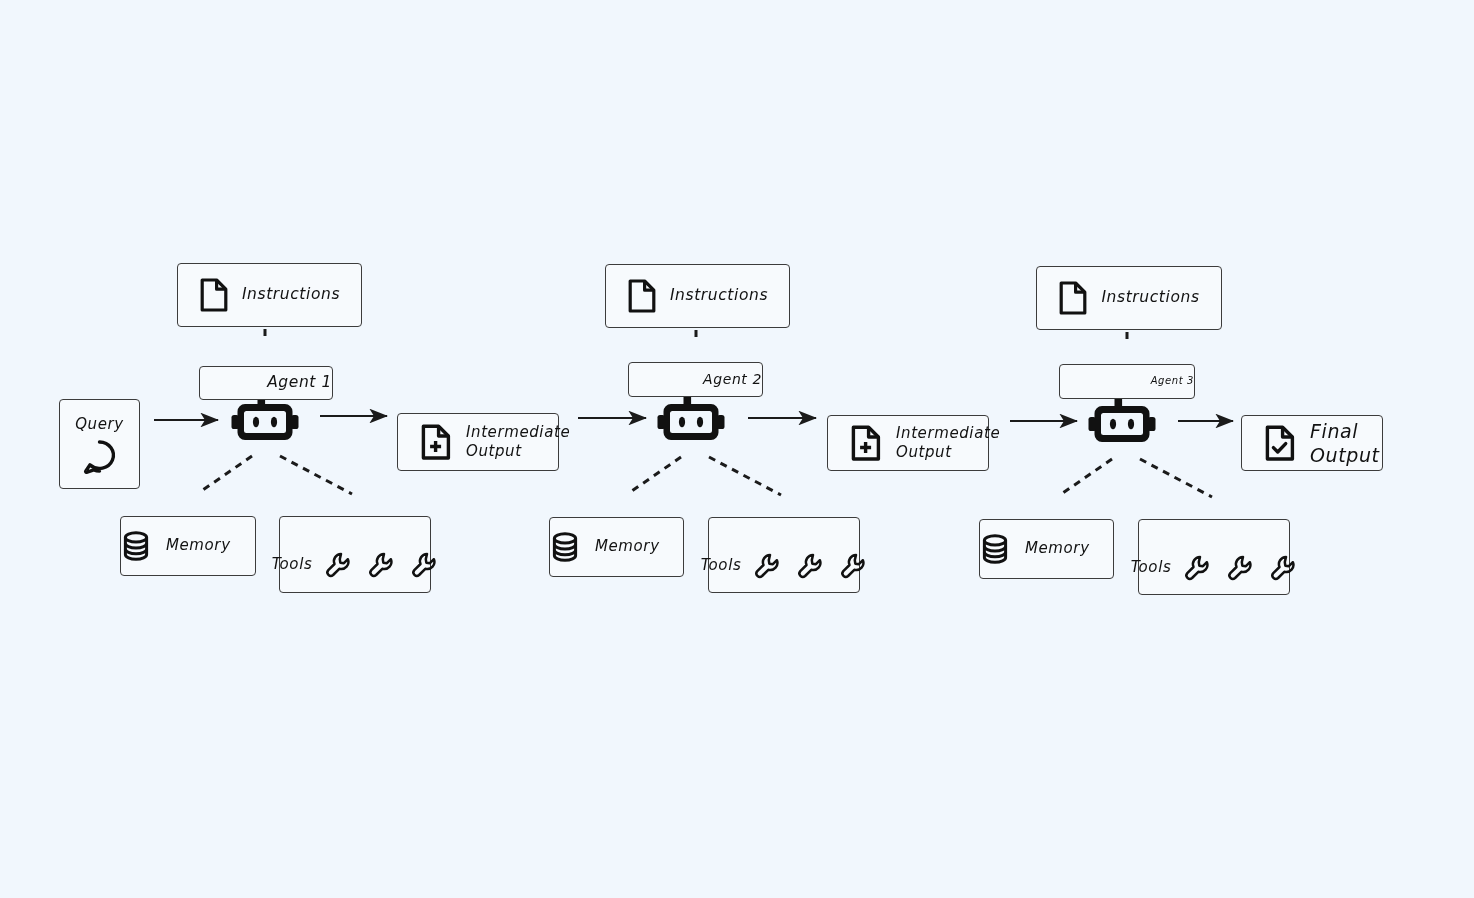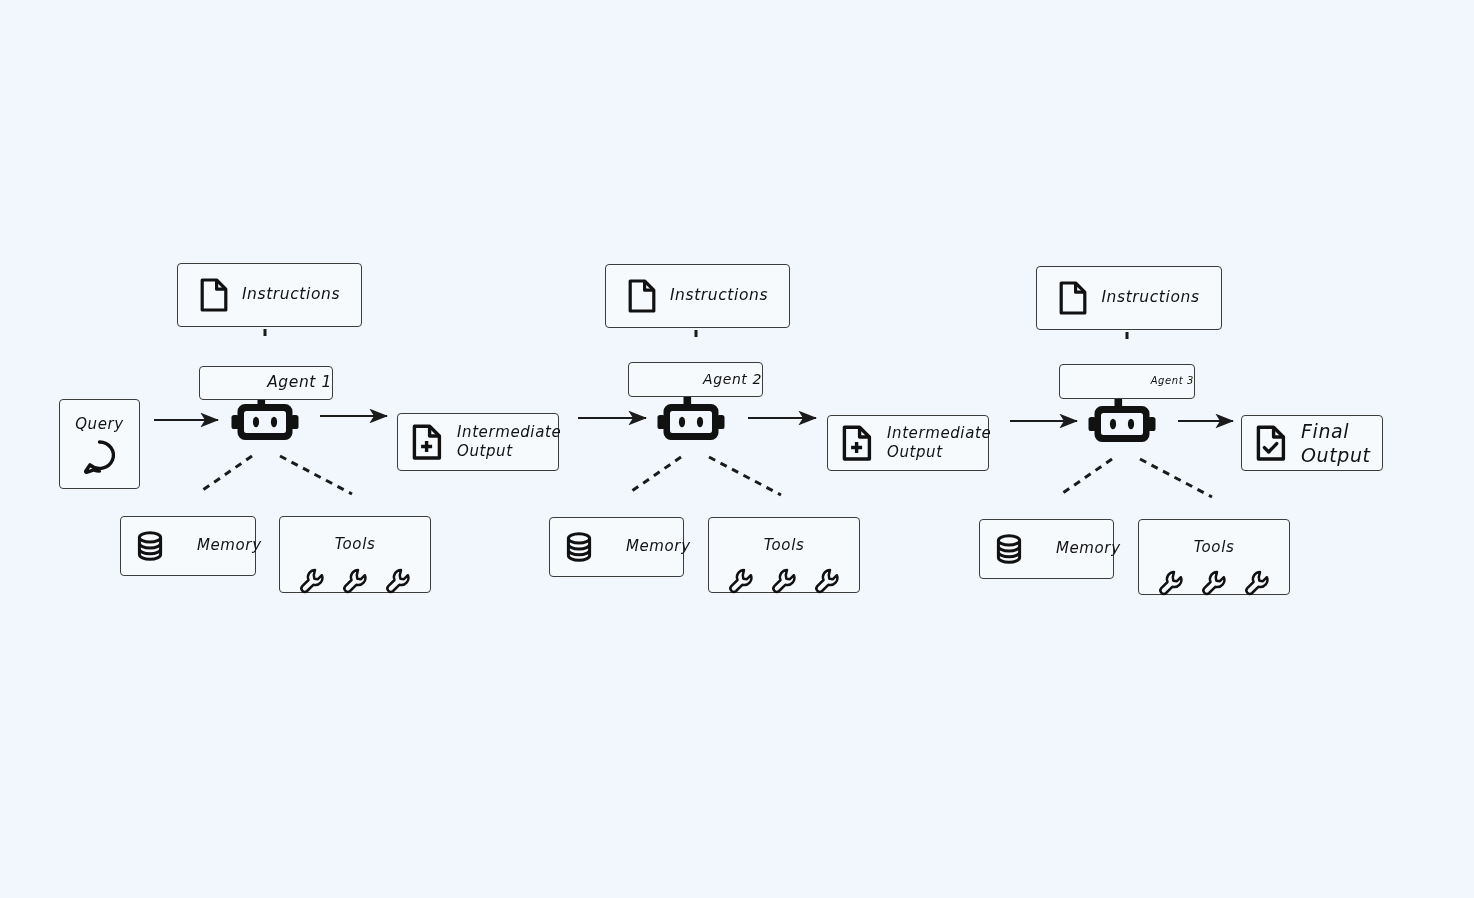--- a/index.html
+++ b/index.html
@@ -43,37 +43,36 @@
   
   .n-instructions {
     gap: 13px;
   }
   .n-agent {
     justify-content: flex-end;
   }
   .n-io {
     gap: 14px;
     justify-content: flex-start;
-    padding-left: 13px;
+    padding-left: 22px;
   }
   .n-io .label {
     text-align: left;
   }
   .n-query {
     flex-direction: column;
     gap: 1px;
     padding-top: 6px;
   }
   .n-memory {
-    gap: 32px;
+    gap: 15px;
     justify-content: flex-start;
-    padding-left: 14px;
   }
   .n-tools {
-    flex-direction: column;
+    flex-direction: row;
     gap: 12px;
     padding-top: 21px;
   }
   .tool-row {
     display: flex;
     gap: 15px;
     align-items: center;
     justify-content: center;
   }
   .ico {

